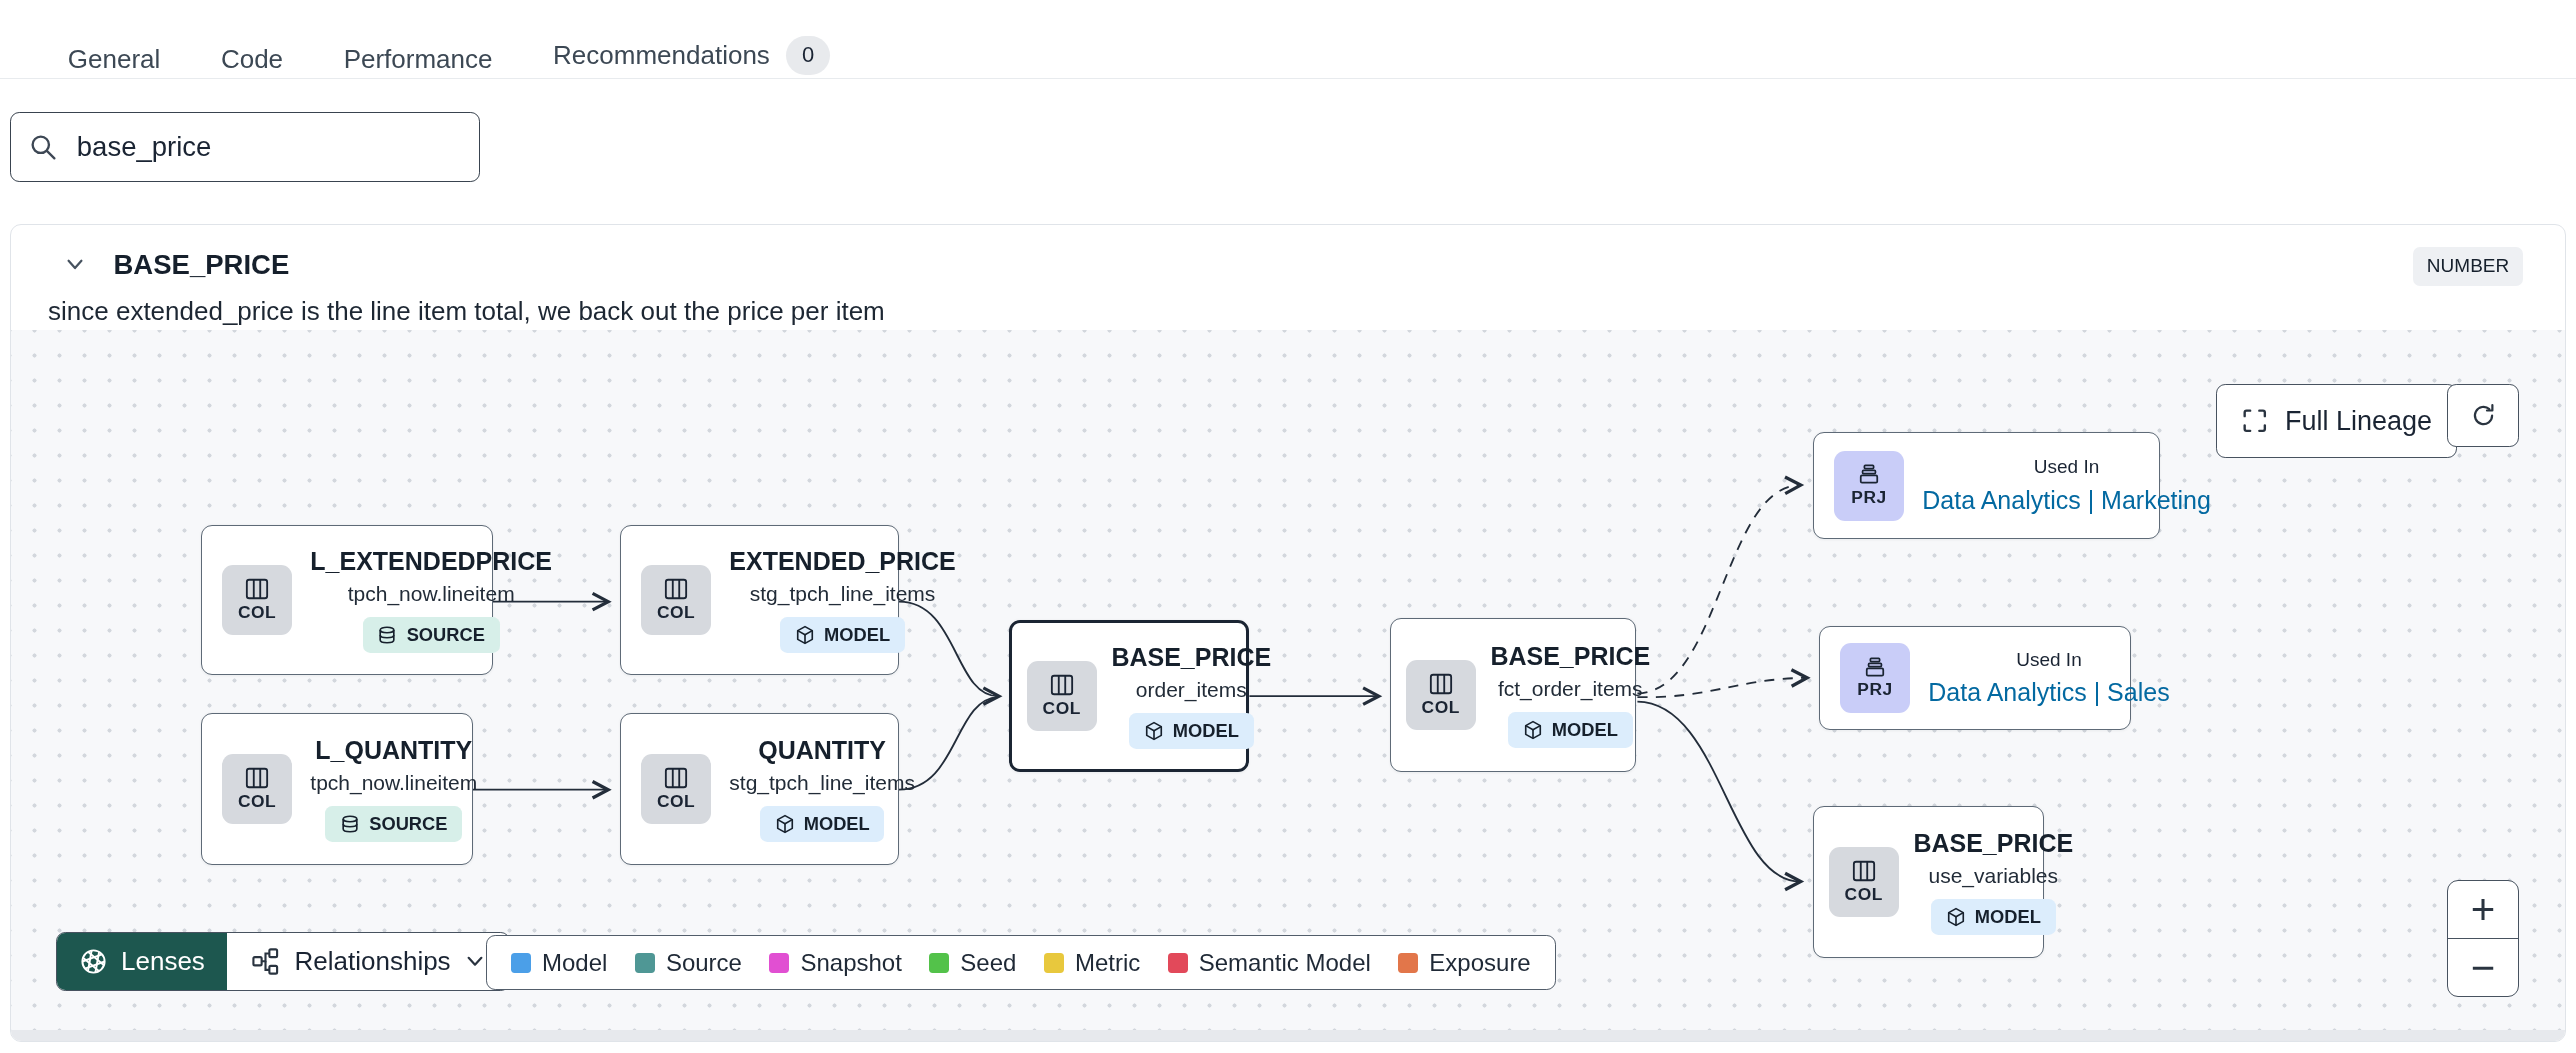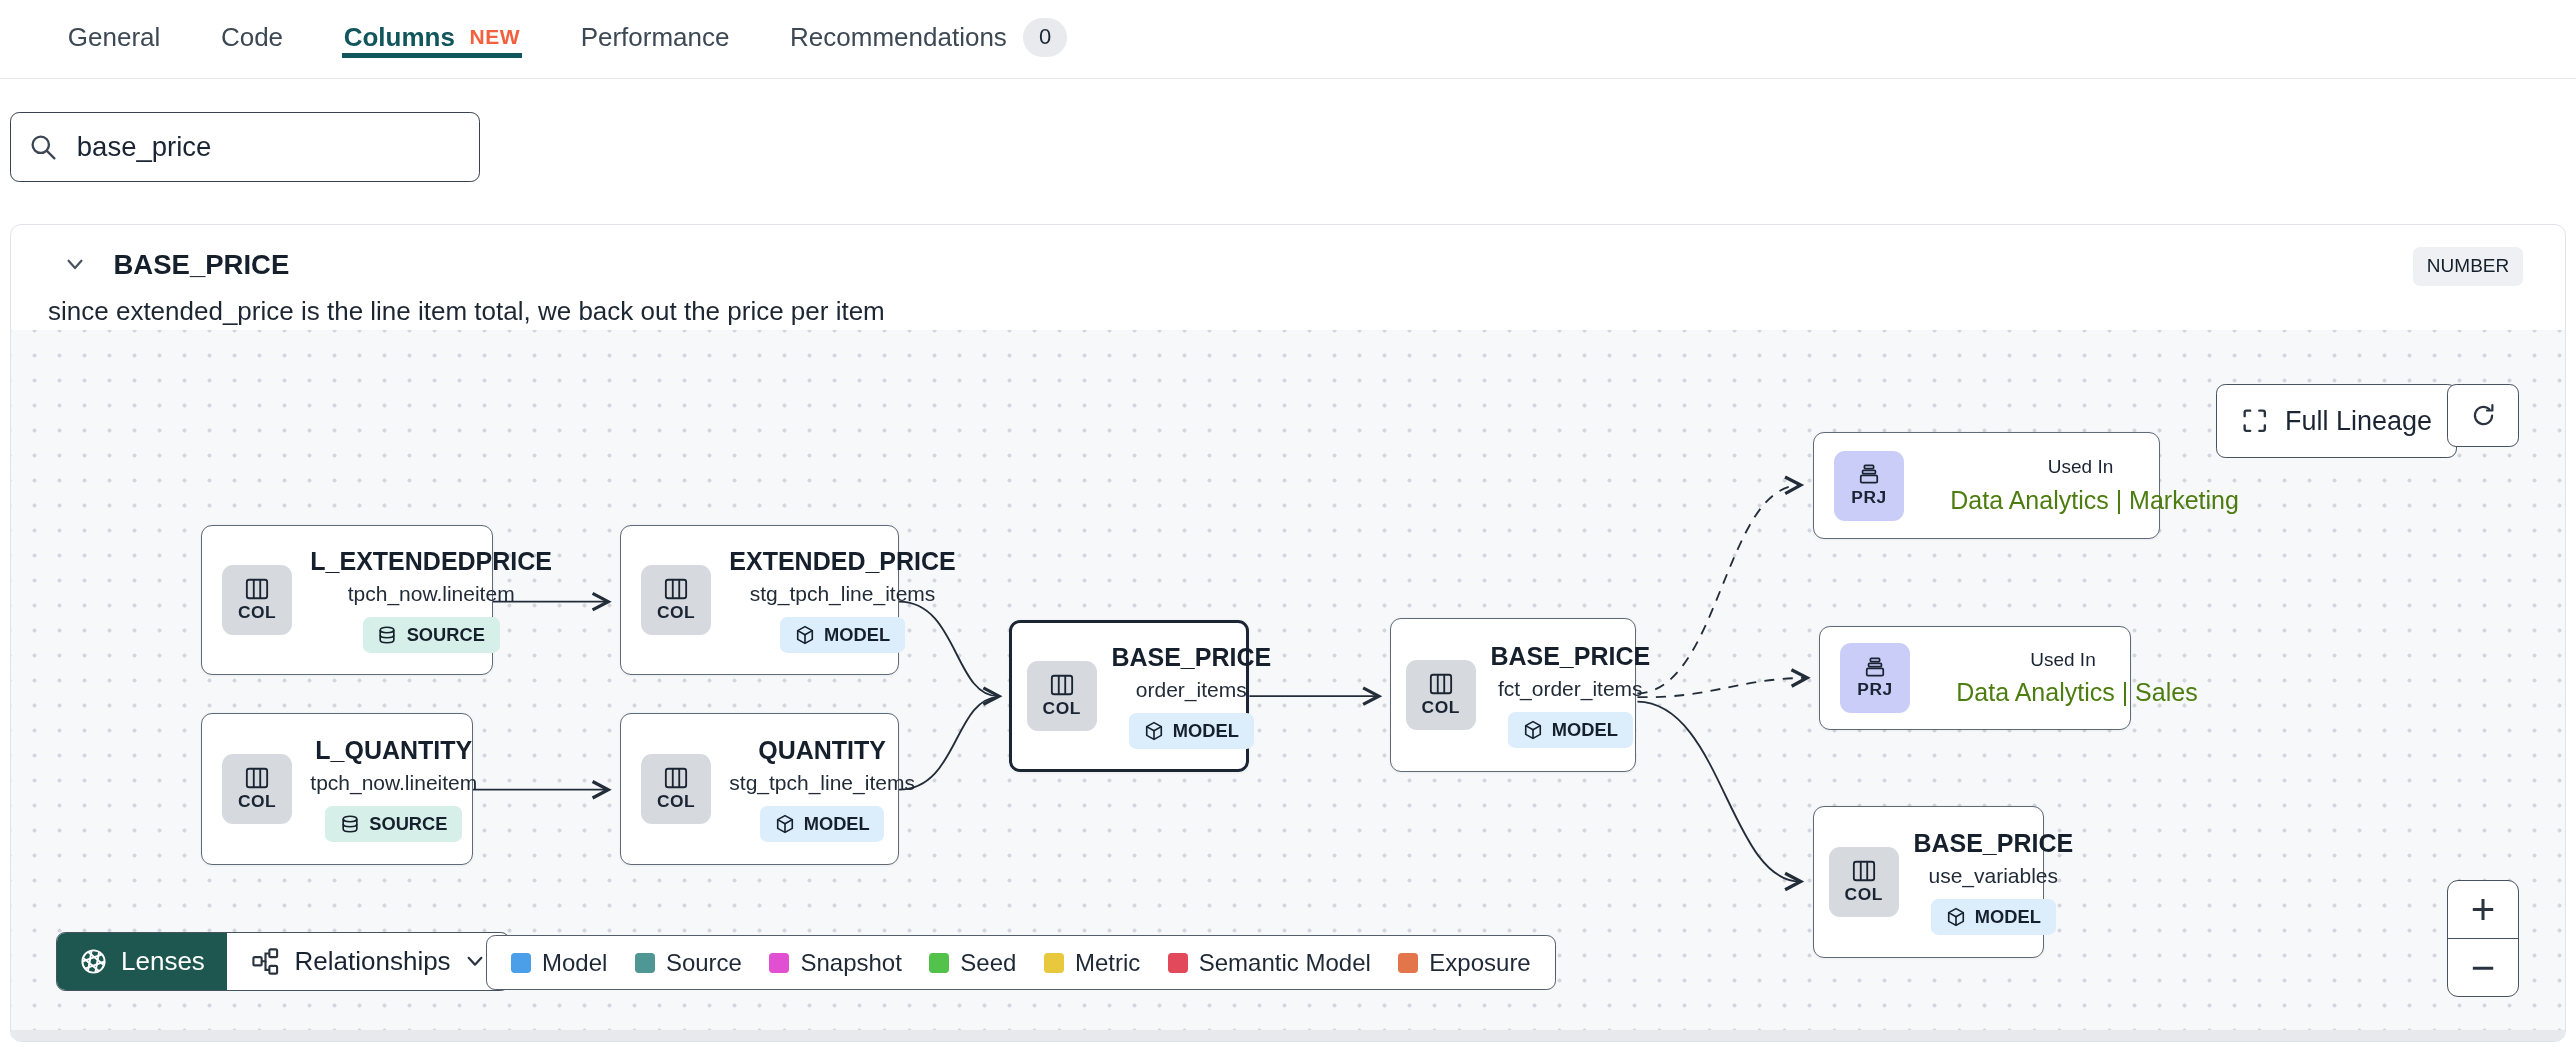--- a/index.html
+++ b/index.html
@@ -2,21 +2,21 @@
 <html style="font-size:14.7px"><head>
 <meta charset="utf-8">
 <style>
   html,body{margin:0;padding:0;}
   body{
     width:2576px;height:1053px;overflow:hidden;background:#ffffff;
     font-family:"Liberation Sans", sans-serif;color:#1a2433;
     -webkit-font-smoothing:antialiased;
   }
   
-  .tabbar{display:flex;align-items:center;gap:57px;padding:0 0 0 66px;border-bottom:1.8px solid #e8ebee;height:78px;}
+  .tabbar{display:flex;align-items:flex-end;gap:57px;padding:0 0 0 66px;border-bottom:1.8px solid #e8ebee;height:78px;}
   .tab{display:flex;align-items:center;font-size:26px;color:#3c4854;cursor:pointer;border-bottom:5.5px solid transparent;margin-bottom:-1.8px;padding:0 1.8px;}
   .tab.active{color:#11565c;font-weight:700;border-bottom-color:#11565c;}
   .tab .new{margin-left:14.7px;color:#f4603f;font-weight:700;font-size:21px;letter-spacing:0.5px;}
   .tab .count{margin-left:16.5px;background:#e8eaed;color:#1a2433;border-radius:916px;padding:6.4px 15.6px;font-size:22px;font-weight:400;}
   
   .search{margin:33px 0 0 10px;width:470px;height:70px;box-sizing:border-box;border:1.8px solid #39434f;border-radius:9.2px;background:#fff;display:flex;align-items:center;padding:0 18.3px;gap:16.5px;}
   .search input{border:none;outline:none;font-size:27.5px;color:#1a2433;flex:1;font-family:inherit;background:transparent;}
   
   .card{position:relative;margin:42px 10px 0;height:818px;box-sizing:border-box;border:1.8px solid #e0e4e9;border-radius:11px;background:#fff;overflow:hidden;}
   .card-header{position:relative;height:105px;}
@@ -34,21 +34,21 @@
   .chip{flex:0 0 auto;width:70px;height:70px;border-radius:11px;background:#d6d9de;display:flex;flex-direction:column;align-items:center;justify-content:center;gap:1.8px;}
   .chip.prj{background:#c9cdf8;}
   .chip .chip-label{font-size:17.4px;font-weight:700;color:#1a2433;letter-spacing:0.5px;}
   .node-body{display:flex;flex-direction:column;align-items:center;}
   .node-title{font-size:25px;font-weight:700;color:#16202c;white-space:nowrap;}
   .node-sub{font-size:21px;color:#222c38;margin-top:6.4px;white-space:nowrap;}
   .node-badge{margin-top:11px;display:inline-flex;align-items:center;gap:9.2px;border-radius:7.3px;padding:7.3px 14.7px;font-size:18.3px;font-weight:600;color:#16202c;}
   .node-badge.source{background:#d7efe9;}
   .node-badge.model{background:#dcedfc;}
   .usedin-small{font-size:19px;color:#1a2433;}
-  .usedin-title{font-size:25px;color:#4d7c0f;margin-top:7.3px;white-space:nowrap;margin-left:28px;}
+  .usedin-title{font-size:25px;color:#0369a1;margin-top:7.3px;white-space:nowrap;}
   
   .btn{position:absolute;box-sizing:border-box;background:#fff;border:1.8px solid #47525f;border-radius:9.2px;display:flex;align-items:center;justify-content:center;cursor:pointer;color:#1a2433;}
   .full-lineage{left:2205px;top:54px;height:74px;padding:0 24px;gap:16.5px;font-size:27px;}
   .refresh{left:2436px;top:54px;width:72px;height:63px;}
   .zoomctl{position:absolute;left:2436px;top:550px;width:72px;box-sizing:border-box;background:#fff;border:1.8px solid #47525f;border-radius:11px;overflow:hidden;}
   .zoomctl .zbtn{height:57px;display:flex;align-items:center;justify-content:center;font-size:42px;font-weight:300;color:#2a3440;cursor:pointer;}
   .zoomctl .zbtn + .zbtn{border-top:1.8px solid #47525f;}
   
   .lenses-group{position:absolute;left:45px;top:602px;height:59px;box-sizing:border-box;display:flex;border:1.8px solid #47525f;border-radius:9.2px;overflow:hidden;background:#fff;}
   .lenses-seg{background:#1d574f;color:#fff;display:flex;align-items:center;gap:13px;padding:0 22px;font-size:26px;cursor:pointer;text-align:right;}
@@ -61,24 +61,20 @@
 </head>
 <body>
 
 <div class="tabbar">
   <div class="tab">
       <span>General</span>
     </div>
   <div class="tab">
       <span>Code</span>
     </div>
-  <div class="tab active">
-    <span>Columns</span>
-    <span class="new">NEW</span>
-  </div>
   <div class="tab">
       <span>Performance</span>
     </div>
   <div class="tab">
     <span>Recommendations</span>
     <span class="count">0</span>
   </div>
 </div>
 
 <div class="search">

